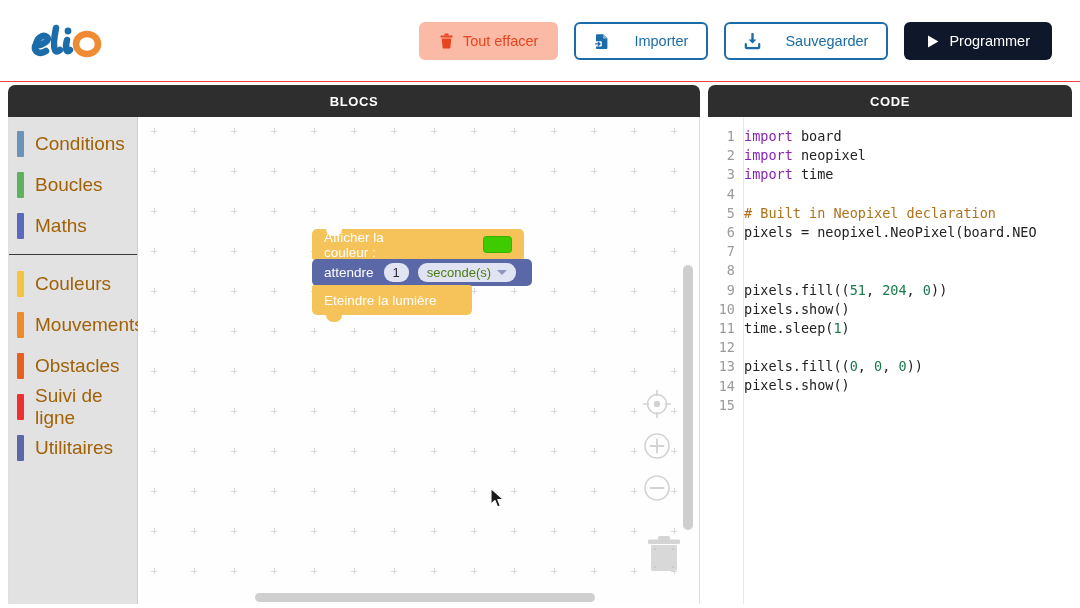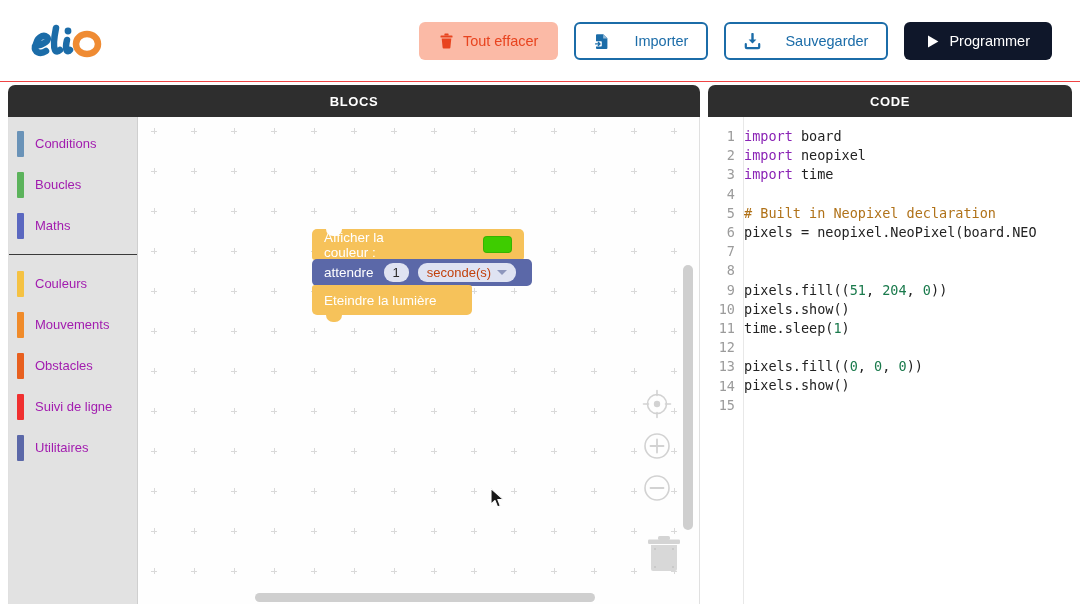--- a/index.html
+++ b/index.html
@@ -68,21 +68,21 @@
   }
   .tb-item {
     position: relative; height: 41px;
     display: flex; align-items: center; cursor: pointer;
   }
   .tb-bar {
     position: absolute; left: 8px; top: 8px; width: 7px; height: 26px;
     border-radius: 1px;
   }
   .tb-label {
-    margin-left: 26px; font-size: 13px; color: #a21caf;
+    margin-left: 26px; font-size: 19px; color: #a16207;
   }
   .tb-sep {
     height: 1px; background: #3a3a3a; margin: 8px 0 8px 0;
   }
   .tb-group-pad { padding-top: 6px; }
 
   
   .workspace {
     position: absolute; left: 129px; top: 0; right: 0; bottom: 0;
     background-color: #fefefe;
@@ -129,21 +129,21 @@
     border: 1px solid rgba(0,0,0,.12);
     margin-left: 10px;
   }
   .num-field {
     background: #dfe3f2; color: #2b2b2b; font-size: 13px;
     border-radius: 9px; padding: 2px 9px; margin-left: 10px;
     min-width: 14px; text-align: center;
   }
   .dd-field {
     display: flex; align-items: center; gap: 6px;
-    background: #dfe3f2; color: #c2410c; font-size: 13px;
+    background: #dfe3f2; color: #4d7c0f; font-size: 13px;
     border-radius: 9px; padding: 2px 9px; margin-left: 9px;
   }
   .caret {
     width: 0; height: 0;
     border-left: 5px solid transparent; border-right: 5px solid transparent;
     border-top: 5px solid #8e97bd;
   }
 
   
   .ws-ctrls { position: absolute; right: 27px; bottom: 92px; }

